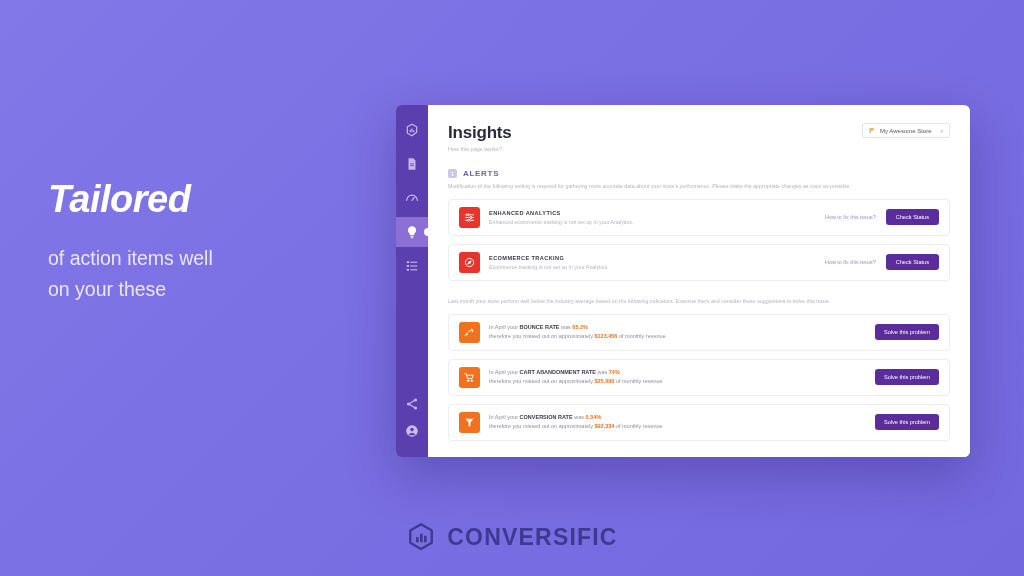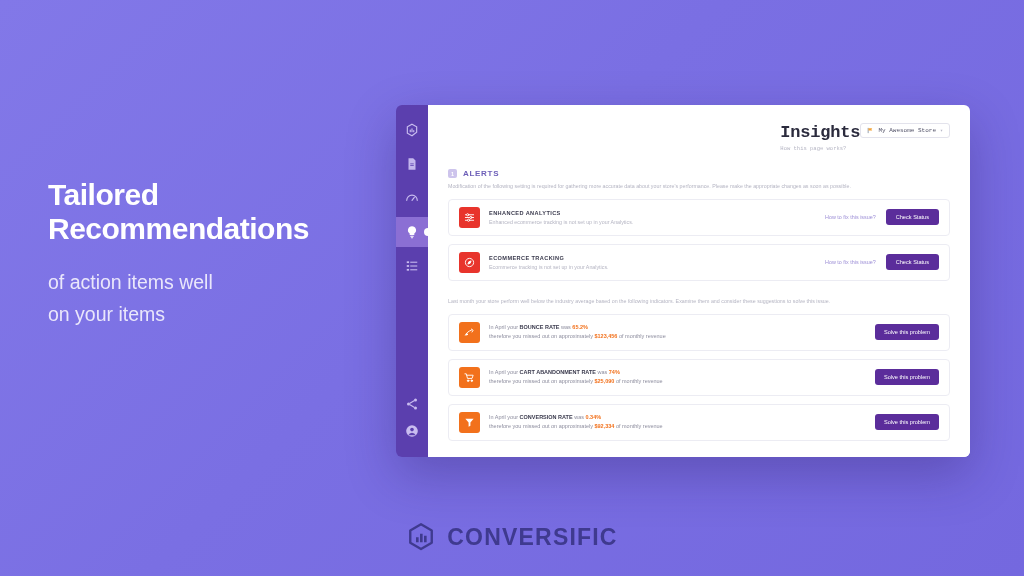--- a/index.html
+++ b/index.html
@@ -7,22 +7,22 @@
   body {
     font-family: "Liberation Sans", sans-serif;
     background: linear-gradient(135deg, #8278e8 0%, #7a6fe3 45%, #7468df 100%);
     position: relative;
     overflow: hidden;
   }
 
   
   .promo { position:absolute; left:48px; top:178px; width:380px; }
   .promo-title {
-    font-size: 30px; font-weight: 700; color:#ffffff;
-    line-height: 1.12; letter-spacing:-0.5px;
+    font-size: 38px; font-weight: 700; color:#ffffff;
+    line-height: 1.12; letter-spacing:-0.5px;font-style:italic;
   }
   .promo-sub {
     margin-top: 22px; font-size: 19.5px; color:#eae7fb;
     line-height: 1.62; font-weight: 400;
   }
 
   
   .app-window {
     position:absolute; left:396px; top:105px;
     width:574px; height:352px;
@@ -50,21 +50,21 @@
   }
   .side-spacer { flex:1; }
   .side-bottom { padding-bottom:14px; }
 
   
   .panel {
     flex:1; background:#ffffff; padding:18px 20px 0 20px;
     position:relative; overflow:hidden;
   }
 
-  .panel-head { display:flex; align-items:flex-start; justify-content:flex-end;font-family:Liberation Mono, monospace; }
+  .panel-head { display:flex; align-items:flex-start; justify-content:space-between; }
   .page-title { font-size:17px; font-weight:700; color:#2b2b3d; letter-spacing:-0.2px; }
   .page-subtitle { font-size:5.5px; color:#b6b6c4; margin-top:3px; }
 
   .store-select {
     display:flex; align-items:center; gap:4px;
     border:1px solid #e3e3ec; border-radius:3px;
     padding:3px 6px; font-size:6px; color:#55556a; background:#fff;
     min-width:88px;
   }
   .store-flag { width:7px; height:7px; flex:none; }
@@ -136,25 +136,24 @@
   .brand-text {
     font-size:23px; font-weight:700; color:#3f3a8f; letter-spacing:1.2px;
   }
 </style>
 </head>
 <body>
 
 <div class="promo">
   <div class="promo-title">
     <div>Tailored</div>
-    <div>Recommendations</div>
   </div>
   <div class="promo-sub">
     <div>of action items well</div>
-    <div>on your items</div>
+    <div>on your these</div>
   </div>
 </div>
 
 <div class="app-window">
 
   <div class="sidebar">
     <div class="side-icon">
       <svg viewBox="0 0 24 24" fill="none" stroke="currentColor" stroke-width="2">
         <path d="M12 2l8 4.6v9.2L12 22l-8-4.6V6.6z"></path>
         <path d="M9 15v-3M12 15v-5M15 15v-2" stroke-linecap="round"></path>

